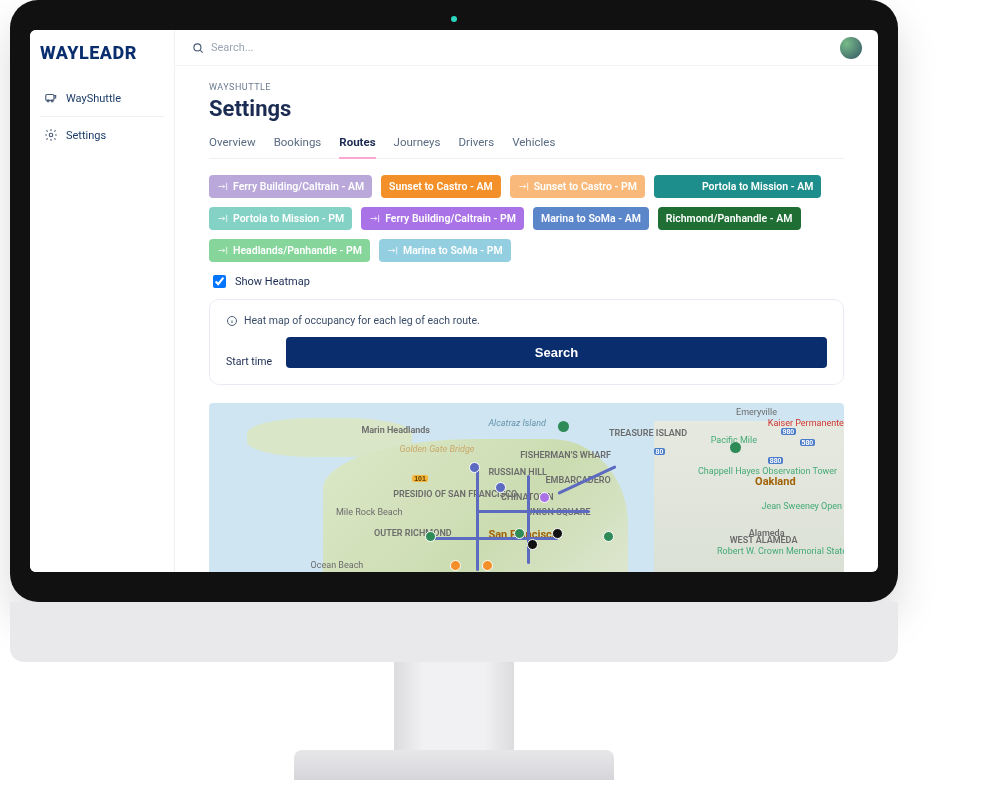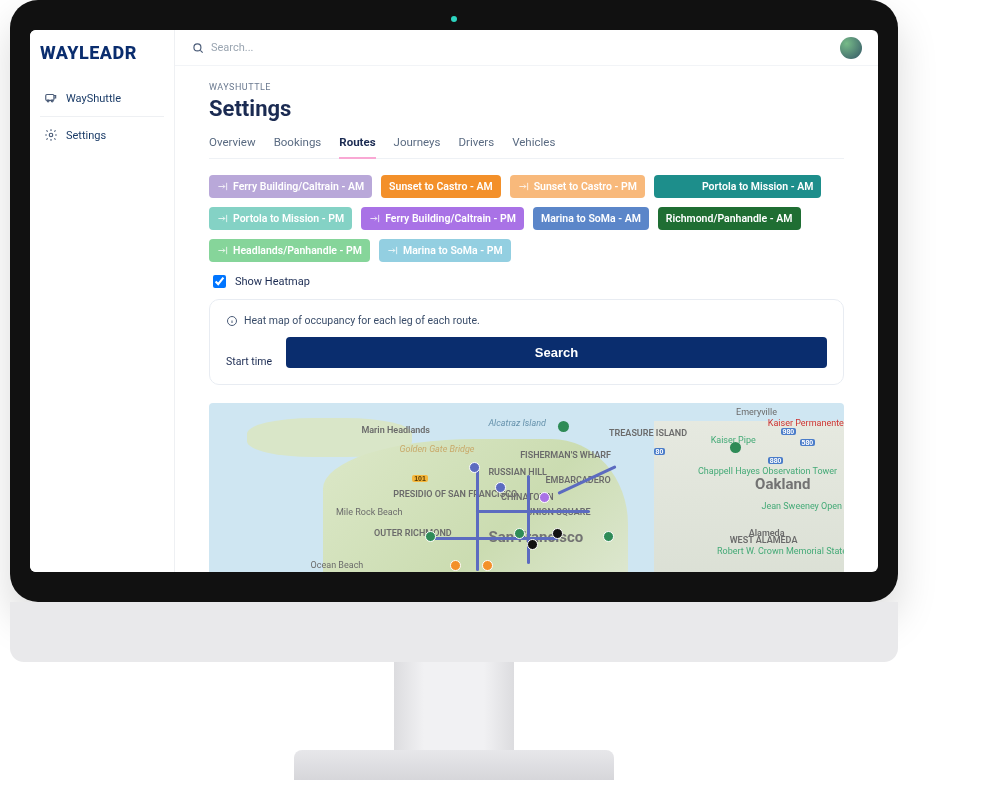--- a/index.html
+++ b/index.html
@@ -51,21 +51,21 @@
   .date-input{display:flex;align-items:center;justify-content:space-between;width:180px;border:1px solid #d8dee8;border-radius:4px;padding:6px 8px;font-size:11px;color:#1b2b52;background:#fff;}
   .search-btn{flex:1;background:#0a2d6e;color:#fff;border:none;border-radius:4px;padding:8px 0;font-size:13px;font-weight:600;cursor:pointer;}
   
   .map{margin-top:18px;height:178px;width:100%;border-radius:4px;overflow:hidden;position:relative;background:#cfe6f2;}
   .land{position:absolute;inset:0;}
   .land .peninsula{position:absolute;left:18%;top:20%;width:48%;height:80%;background:linear-gradient(135deg,#dce8c8,#cbdcb1 60%,#dde7d0);border-top-left-radius:50% 35%;border-top-right-radius:25% 60%;}
   .land .east{position:absolute;right:0;top:10%;width:30%;height:90%;background:linear-gradient(180deg,#e6e9e0,#dbe0d5);}
   .land .north{position:absolute;left:6%;top:8%;width:26%;height:22%;background:#d9e6c8;border-radius:40%;}
   .water-label{position:absolute;color:#6793ad;font-size:9px;font-style:italic;}
   .city-label{position:absolute;color:#6b6b6b;font-size:9px;font-weight:600;white-space:nowrap;}
-  .big-city{position:absolute;color:#737373;font-size:15px;font-weight:700;}
+  .big-city{position:absolute;color:#a16207;font-size:11px;font-weight:700;}
   .dot{position:absolute;width:9px;height:9px;border-radius:50%;border:1.5px solid #fff;}
   .route-line{position:absolute;background:#5c6bc0;border-radius:2px;}
   .hwy{position:absolute;background:#f6b73c;color:#5a3b00;font:700 7px sans-serif;padding:0 2px;border-radius:2px;}
   .park-pin{position:absolute;width:11px;height:11px;border-radius:50%;background:#2e8b57;}
 </style>
 </head>
 <body>
 
 <div class="frame">
   <div class="monitor-bezel">
@@ -220,21 +220,21 @@
             <div class="city-label" style="left:26%;top:70%">OUTER RICHMOND</div>
             <div class="city-label" style="left:44%;top:36%">RUSSIAN HILL</div>
             <div class="city-label" style="left:49%;top:26%">FISHERMAN'S WHARF</div>
             <div class="city-label" style="left:46%;top:50%">CHINATOWN</div>
             <div class="city-label" style="left:53%;top:40%">EMBARCADERO</div>
             <div class="city-label" style="left:50%;top:58%">UNION SQUARE</div>
             <div class="city-label" style="left:16%;top:88%;font-weight:400">Ocean Beach</div>
             <div class="big-city" style="left:44%;top:70%">San Francisco</div>
             <div class="big-city" style="left:86%;top:40%">Oakland</div>
             <div class="city-label" style="left:83%;top:2%;font-weight:400">Emeryville</div>
-            <div class="city-label" style="left:79%;top:18%;font-weight:400;color:#4a7">Kaiser Pipe</div>
+            <div class="city-label" style="left:79%;top:18%;font-weight:400;color:#4a7">Pacific Mile</div>
             <div class="city-label" style="left:77%;top:35%;font-weight:400;color:#4a7">Chappell Hayes Observation Tower</div>
             <div class="city-label" style="left:80%;top:80%;font-weight:400;color:#4a7">Robert W. Crown Memorial State Beach</div>
             <div class="city-label" style="left:85%;top:70%">Alameda</div>
             <div class="city-label" style="left:87%;top:55%;font-weight:400;color:#4a7">Jean Sweeney Open Space Park</div>
             <div class="city-label" style="left:82%;top:74%">WEST ALAMEDA</div>
             <div class="city-label" style="left:88%;top:8%;font-weight:400;color:#c33">Kaiser Permanente Oakl...</div>
 
             <div class="route-line" style="left:42%;top:34%;width:3px;height:60%"></div>
             <div class="route-line" style="left:42%;top:60%;width:18%;height:3px"></div>
             <div class="route-line" style="left:50%;top:40%;width:3px;height:50%"></div>

